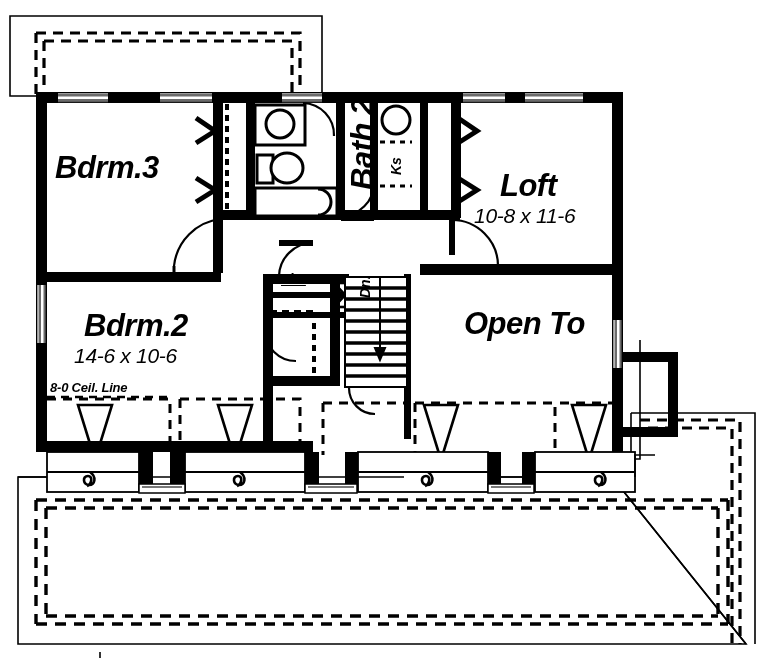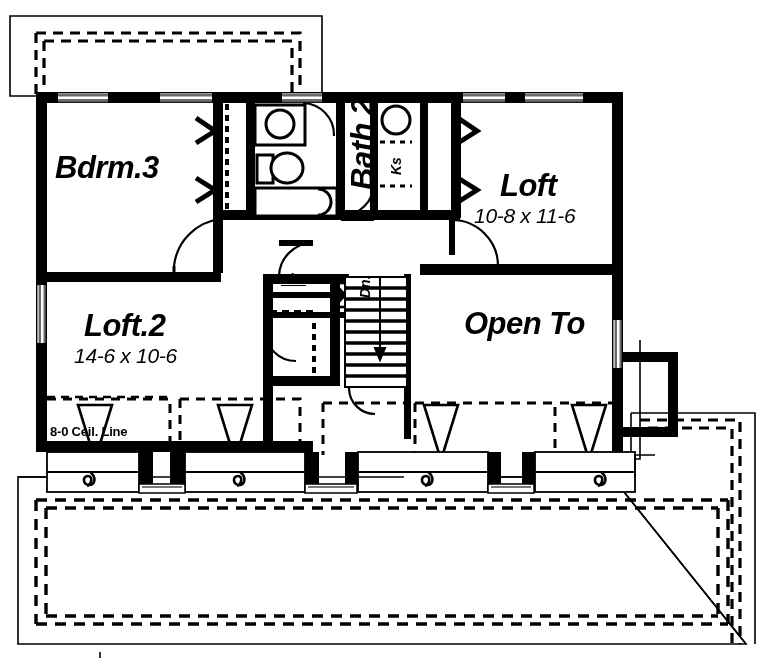--- a/index.html
+++ b/index.html
@@ -40,24 +40,24 @@
     font-style: italic;
     font-size: 31px;
     letter-spacing: -0.5px;
   }
   .room-dim {
     font-style: italic;
     font-size: 21px;
     letter-spacing: -0.3px;
   }
   .small-note {
+    font-style: italic;
     font-size: 13px;
     font-weight: 600;
     letter-spacing: -0.2px;
-    margin-top: 44px;
   }
   .tiny-label {
     font-style: italic;
     font-size: 14px;
     font-weight: 600;
   }
   .rot90 {
     transform-origin: 0 0;
     transform: rotate(-90deg);
   }
@@ -389,21 +389,21 @@
       <path d="M100,652 L100,658"></path>
     </g>
 
   </svg>
 
   <div class="lbl room-name" style="left:55px; top:152px;">Bdrm.3</div>
 
   <div class="lbl room-name" style="left:500px; top:170px;">Loft</div>
   <div class="lbl room-dim" style="left:474px; top:205px;">10-8 x 11-6</div>
 
-  <div class="lbl room-name" style="left:84px; top:310px;">Loft.2</div>
+  <div class="lbl room-name" style="left:84px; top:310px;">Bdrm.2</div>
   <div class="lbl room-dim" style="left:74px; top:345px;">14-6 x 10-6</div>
 
   <div class="lbl room-name" style="left:464px; top:308px;">Open To</div>
 
   <div class="lbl room-name rot90" style="left:347px; top:190px;">Bath 2</div>
 
   <div class="lbl tiny-label" style="left:281px; top:272px;text-decoration:underline;">Lin.</div>
 
   <div class="lbl tiny-label rot90" style="left:358px; top:298px;">Dn.</div>
 

